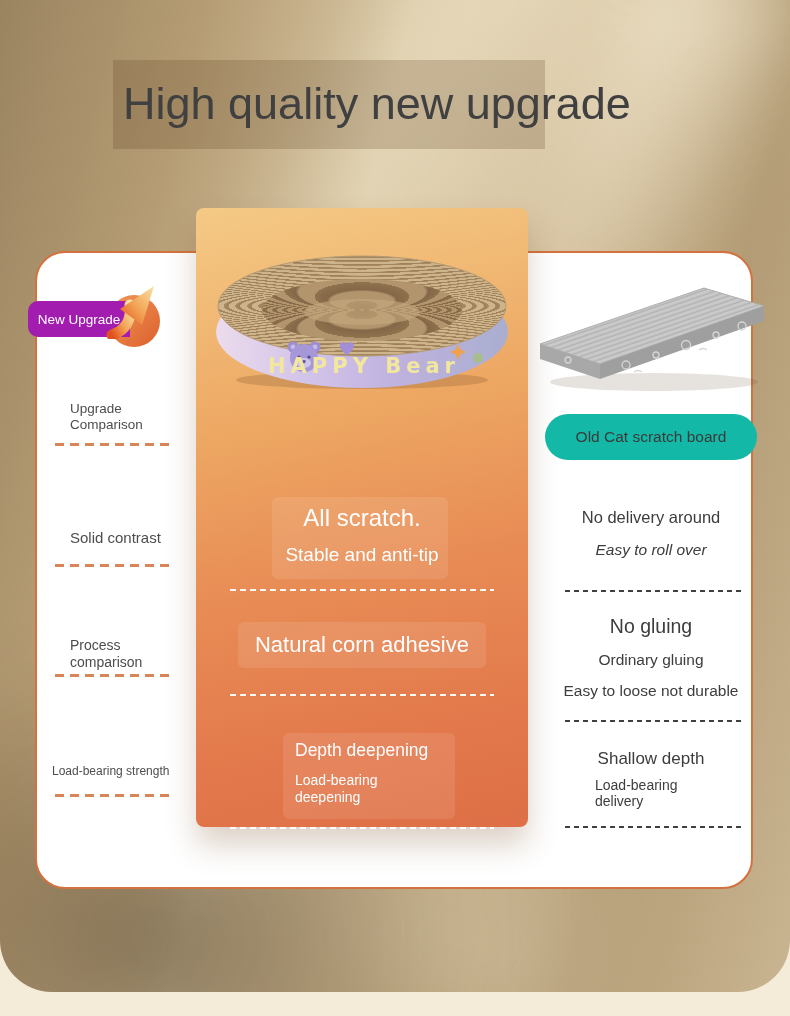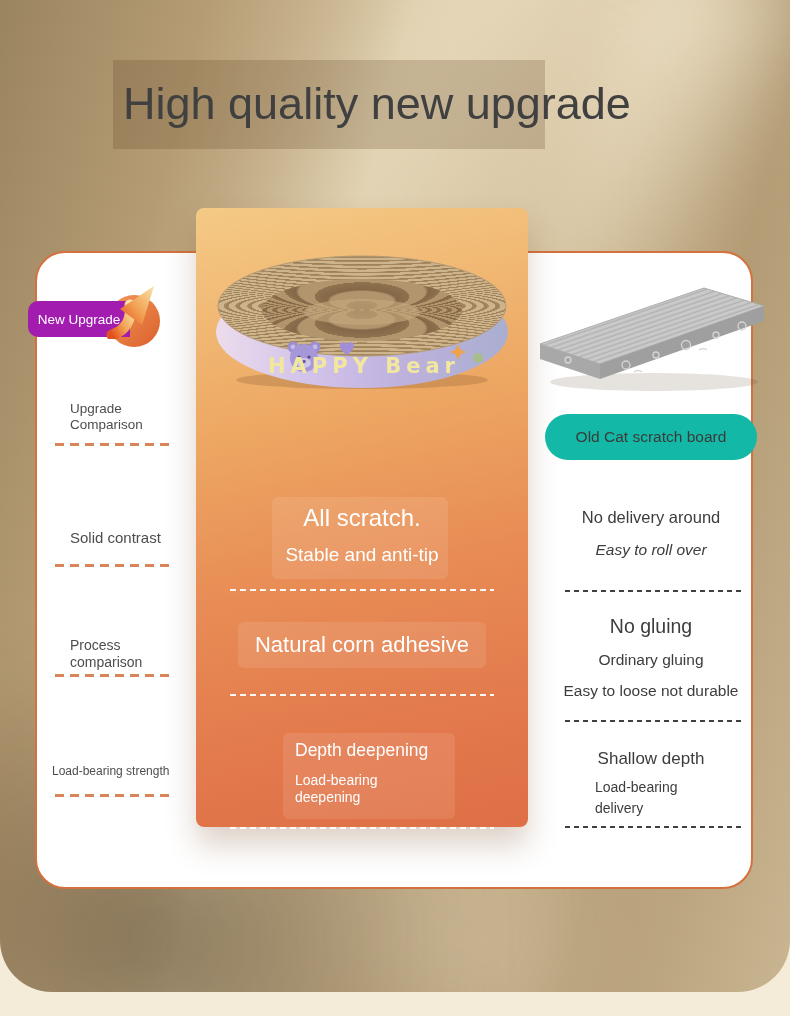--- a/index.html
+++ b/index.html
@@ -212,14 +212,14 @@
 <div class="abs r-text" style="top:508px;font-size:16.5px;">No delivery around</div>
 <div class="abs r-text" style="top:541px;font-size:15.5px;font-style:italic;">Easy to roll over</div>
 <div class="abs dash-dark" style="left:565px;top:590px;width:176px;"></div>
 
 <div class="abs r-text" style="top:615px;font-size:19.5px;text-align:center;">No gluing</div>
 <div class="abs r-text" style="top:651px;font-size:15.5px;">Ordinary gluing</div>
 <div class="abs r-text" style="top:682px;font-size:15.5px;left:535px;width:232px;">Easy to loose not durable</div>
 <div class="abs dash-dark" style="left:565px;top:720px;width:176px;"></div>
 
 <div class="abs r-text" style="top:749px;font-size:17px;">Shallow depth</div>
-<div class="abs" style="left:595px;top:777px;width:112px;font-size:14px;line-height:21px;color:#3d3d3d;text-align:left;">Load-bearing delivery</div>
+<div class="abs" style="left:595px;top:777px;width:112px;font-size:14px;line-height:16px;color:#3d3d3d;text-align:left;">Load-bearing delivery</div>
 <div class="abs dash-dark" style="left:565px;top:826px;width:176px;"></div>
 
 </body></html>

